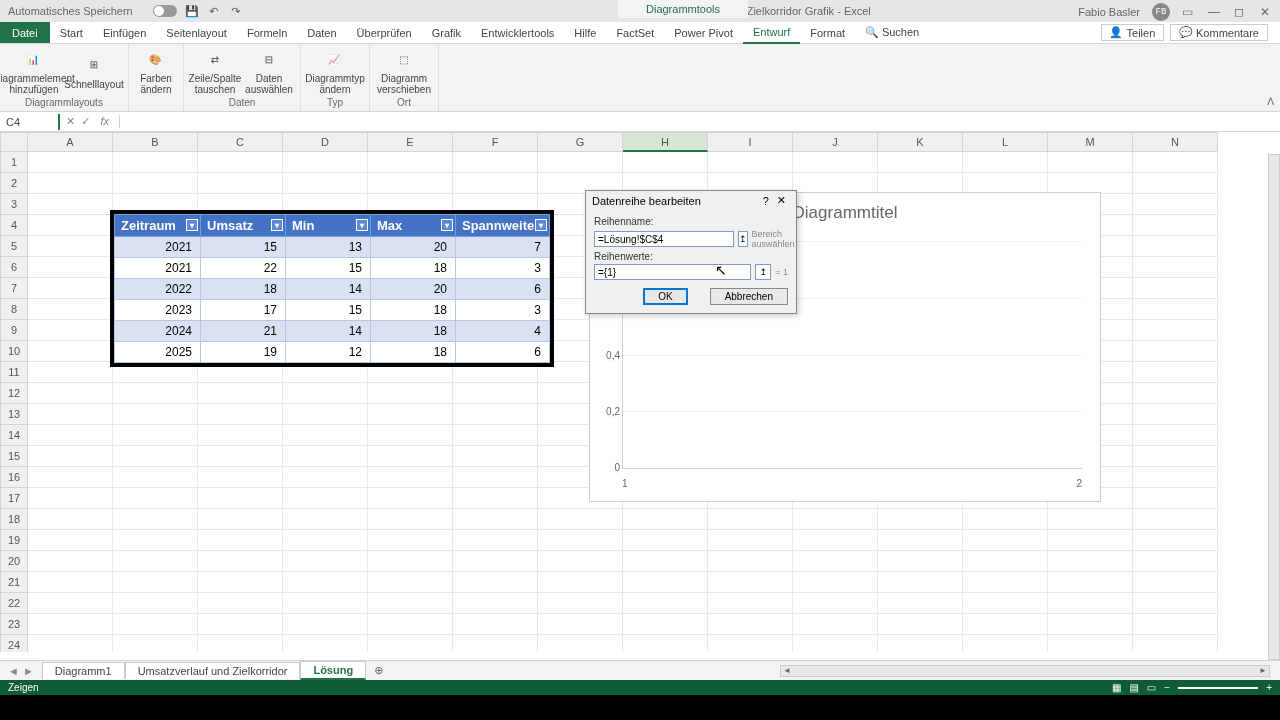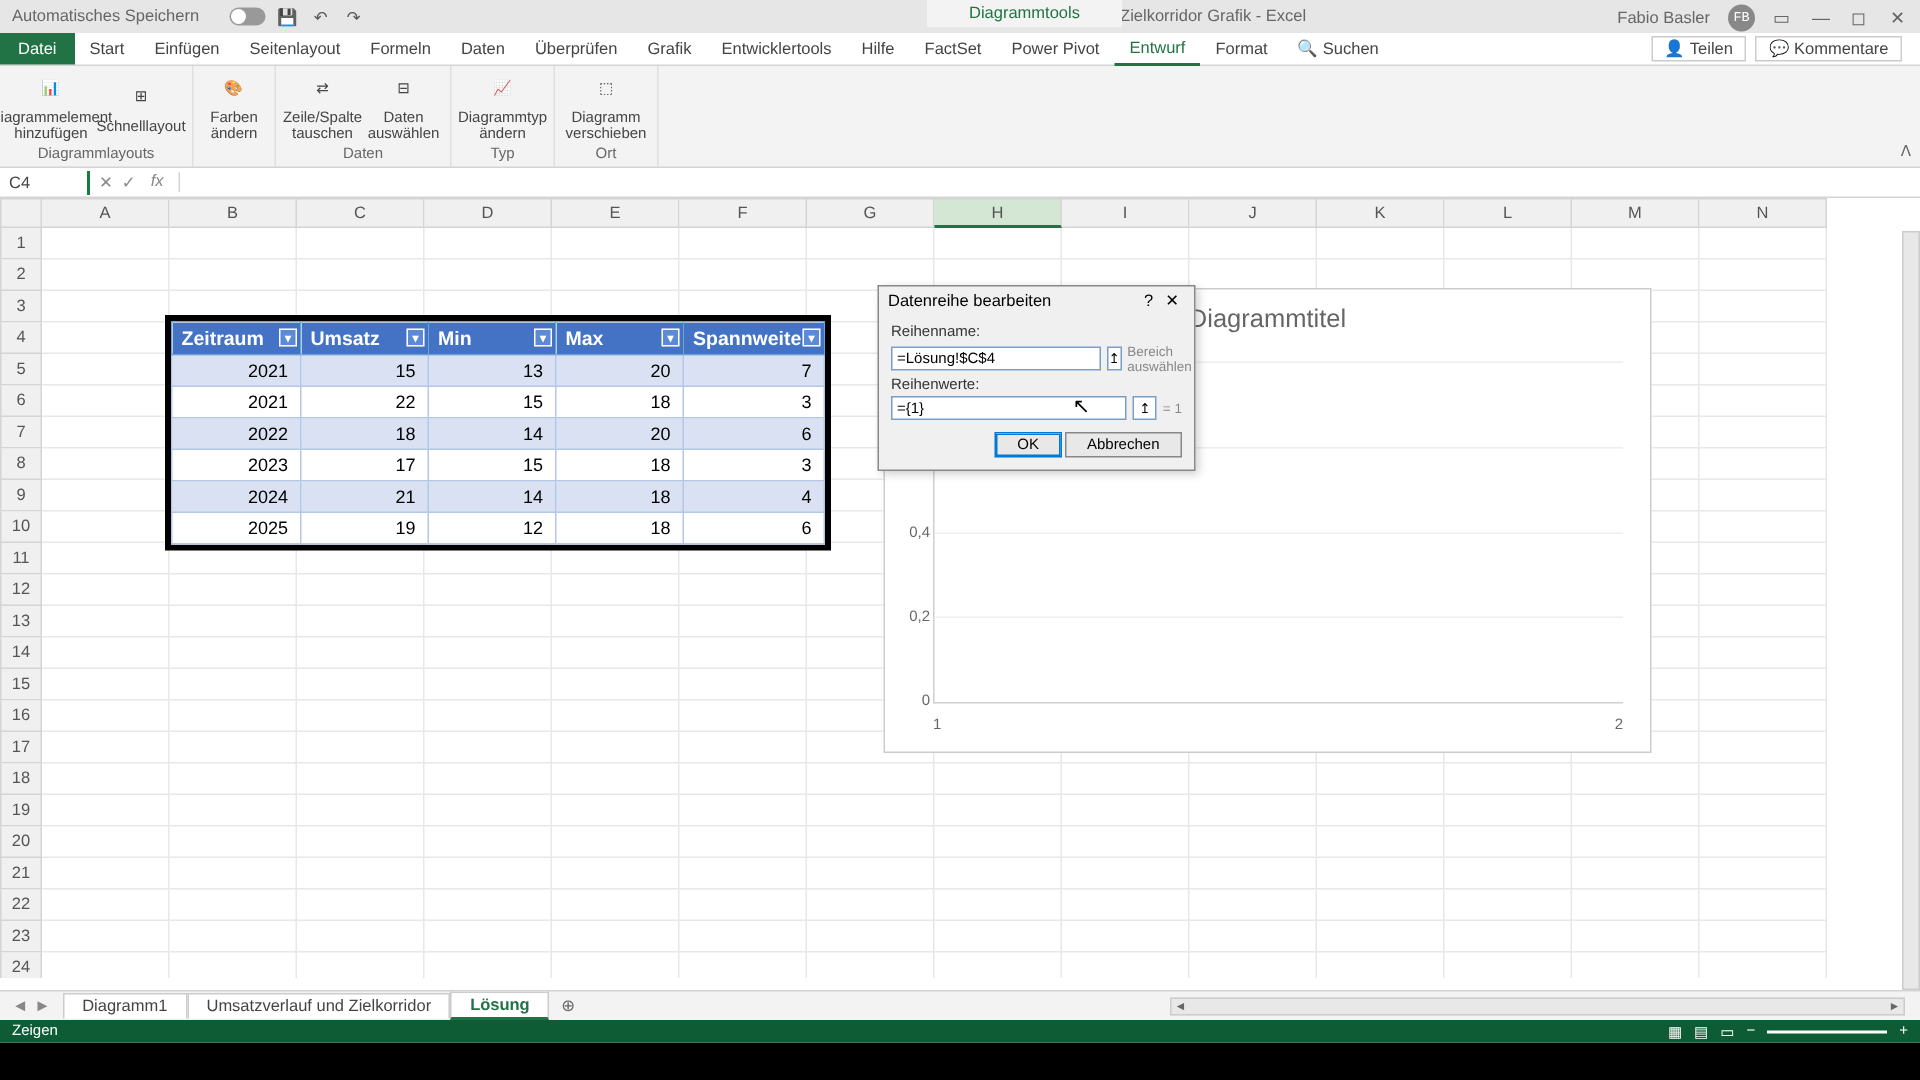--- a/index.html
+++ b/index.html
@@ -78,21 +78,21 @@
 .dialog { position: absolute; top: 58px; left: 585px; width: 212px; background: #f0f0f0; border: 1px solid #888; box-shadow: 2px 2px 6px rgba(0,0,0,0.2); z-index: 10; }
 .dialog-title { display: flex; align-items: center; padding: 3px 6px; font-size: 11px; }
 .dialog-title span:first-child { flex: 1; }
 .dlg-x { padding: 0 4px; cursor: pointer; }
 .dialog-body { padding: 4px 8px 8px; font-size: 10px; }
 .dlg-label { color: #333; margin-top: 2px; }
 .dlg-row { display: flex; align-items: center; gap: 4px; margin-top: 2px; }
 .dlg-input { flex: 1; border: 1px solid #7a9cc6; background: #fff; padding: 1px 3px; font-size: 10px; height: 16px; }
 .dlg-pick { width: 16px; height: 16px; border: 1px solid #7a9cc6; background: #fff; font-size: 9px; display: flex; align-items: center; justify-content: center; }
 .dlg-hint { color: #888; font-size: 9px; }
-.dlg-btns { display: flex; justify-content: flex-end; gap: 2px; margin-top: 8px; }
+.dlg-btns { display: flex; justify-content: flex-end; gap: 22px; margin-top: 8px; }
 .dlg-btn { border: 1px solid #888; background: #e8e8e8; padding: 2px 14px; font-size: 10px; }
 .dlg-btn.primary { border: 1px solid #0078d4; box-shadow: 0 0 0 1px #0078d4 inset; }
 .cursor-arrow { position: absolute; top: 130px; left: 715px; z-index: 20; font-size: 14px; }
 
 
 .sheet-bar { position: absolute; bottom: 15px; left: 0; right: 0; height: 20px; background: #f3f3f3; border-top: 1px solid #d4d4d4; display: flex; align-items: center; font-size: 11px; }
 .sheet-nav { display: flex; gap: 4px; padding: 0 8px; color: #888; }
 .sheet-tab { padding: 2px 12px; border: 1px solid #ccc; border-bottom: none; background: #fff; color: #444; }
 .sheet-tab.active { background: #fff; border-bottom: 2px solid #217346; color: #217346; font-weight: 600; }
 .sheet-add { padding: 0 8px; color: #666; }

